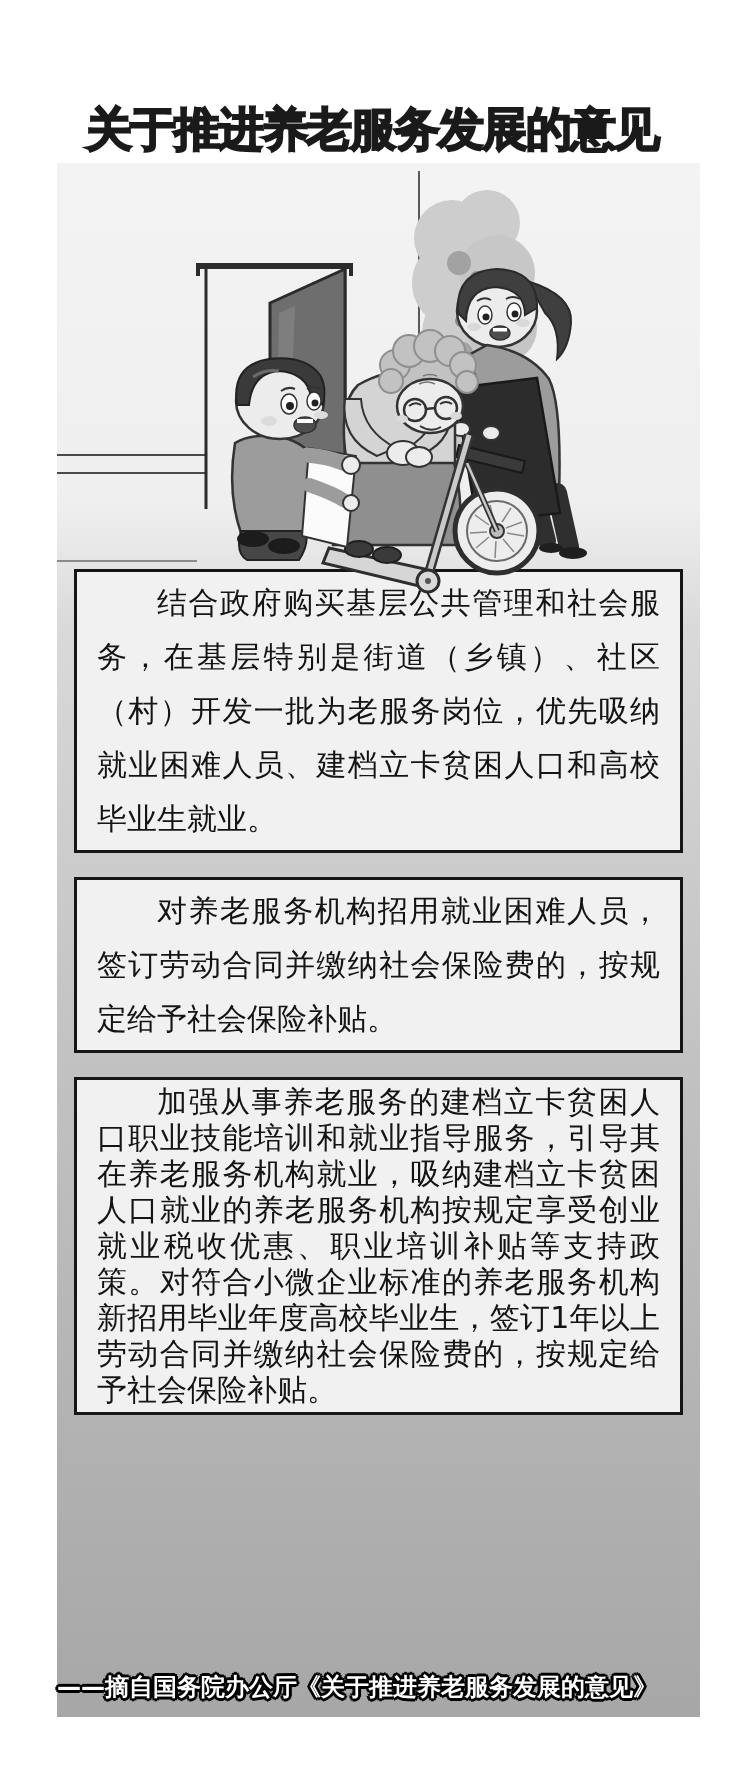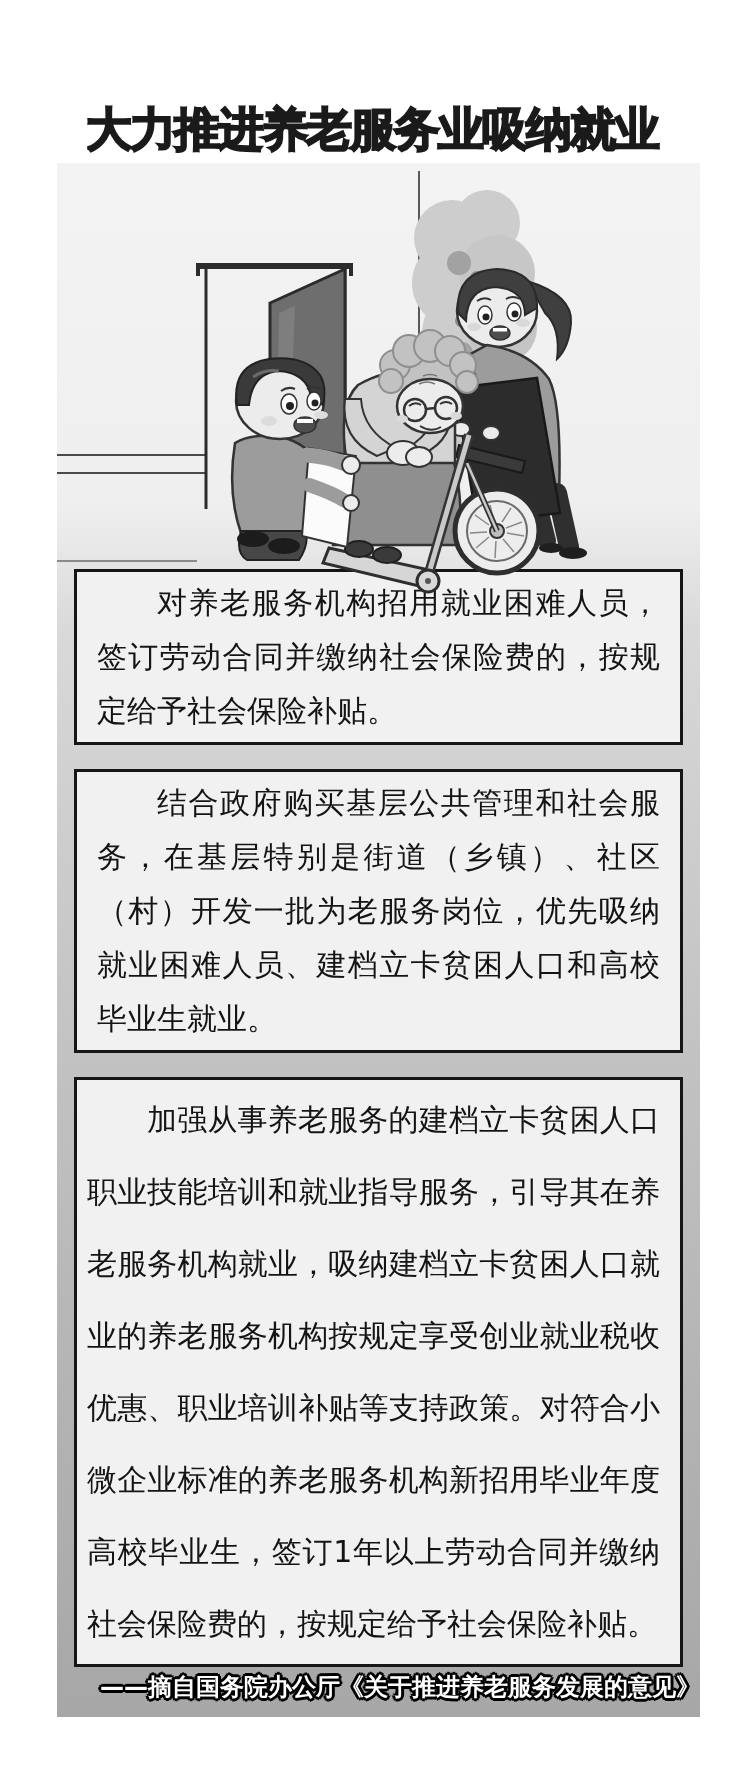--- a/index.html
+++ b/index.html
@@ -25,37 +25,37 @@
   .content{
     position:absolute;top:406px;left:0;width:643px;box-sizing:border-box;
     padding:0 17px;z-index:1;
   }
   .box{
     box-sizing:border-box;width:609px;background:#f1f1f1;
     border:3px solid #161616;padding:4px 20px;
     font-size:30px;line-height:54px;color:#141414;text-align:justify;
   }
   .box + .box{margin-top:24px;}
-  .box.compact{line-height:72px;padding-left:10px;}
+  .box.compact{line-height:36px;}
   .box p{margin:0;text-indent:2em;}
   .footer{
-    position:absolute;bottom:14px;left:0;width:643px;text-align:right;
+    position:absolute;bottom:14px;left:0;width:643px;text-align:left;
     font-size:24px;font-weight:bold;color:#ffffff;letter-spacing:0px;
     text-shadow:
       -2px -2px 0 #000, 2px -2px 0 #000, -2px 2px 0 #000, 2px 2px 0 #000,
       0 -3px 0 #000, 0 3px 0 #000, -3px 0 0 #000, 3px 0 0 #000;
     white-space:nowrap;z-index:3;
   }
 </style>
 </head>
 <body>
 
 <div class="page">
 
-  <div class="title">大力推进养老服务业吸纳就业</div>
+  <div class="title">关于推进养老服务发展的意见</div>
 
   <div class="panel">
 
     <div class="illustration">
       <svg width="643" height="440" viewBox="0 0 643 440" xmlns="http://www.w3.org/2000/svg">
 
         <g>
           <line x1="362" y1="8" x2="362" y2="300" stroke="#5a5a5a" stroke-width="2"></line>
           <line x1="0" y1="292" x2="150" y2="292" stroke="#4a4a4a" stroke-width="2"></line>
           <line x1="0" y1="310" x2="150" y2="310" stroke="#4a4a4a" stroke-width="2"></line>
@@ -201,24 +201,24 @@
           <ellipse cx="248" cy="262" rx="11" ry="8" fill="#4e4e4e" stroke="#333" stroke-width="1.5"></ellipse>
           <rect x="240" y="256" width="16" height="4" fill="#ffffff"></rect>
           <ellipse cx="212" cy="258" rx="8" ry="5" fill="#dcdcdc"></ellipse>
           <ellipse cx="264" cy="252" rx="7" ry="4" fill="#dcdcdc"></ellipse>
         </g>
       </svg>
     </div>
 
     <div class="content">
       <div class="box">
-        <p>对养老服务机构招用就业困难人员，签订劳动合同并缴纳社会保险费的，按规定给予社会保险补贴。</p>
+        <p>结合政府购买基层公共管理和社会服务，在基层特别是街道（乡镇）、社区（村）开发一批为老服务岗位，优先吸纳就业困难人员、建档立卡贫困人口和高校毕业生就业。</p>
       </div>
       <div class="box">
-        <p>结合政府购买基层公共管理和社会服务，在基层特别是街道（乡镇）、社区（村）开发一批为老服务岗位，优先吸纳就业困难人员、建档立卡贫困人口和高校毕业生就业。</p>
+        <p>对养老服务机构招用就业困难人员，签订劳动合同并缴纳社会保险费的，按规定给予社会保险补贴。</p>
       </div>
       <div class="box compact">
         <p>加强从事养老服务的建档立卡贫困人口职业技能培训和就业指导服务，引导其在养老服务机构就业，吸纳建档立卡贫困人口就业的养老服务机构按规定享受创业就业税收优惠、职业培训补贴等支持政策。对符合小微企业标准的养老服务机构新招用毕业年度高校毕业生，签订1年以上劳动合同并缴纳社会保险费的，按规定给予社会保险补贴。</p>
       </div>
     </div>
 
     <div class="footer">——摘自国务院办公厅《关于推进养老服务发展的意见》</div>
   </div>
 
 </div>

